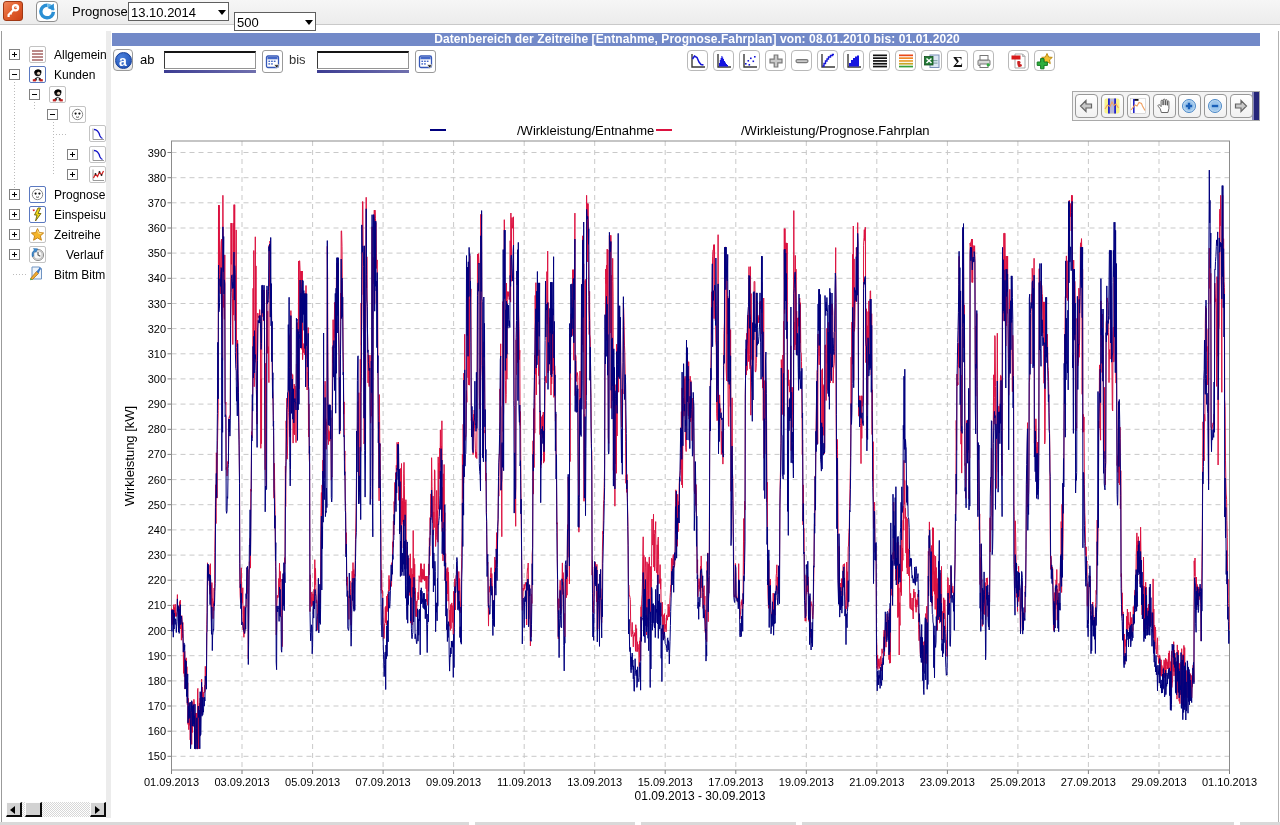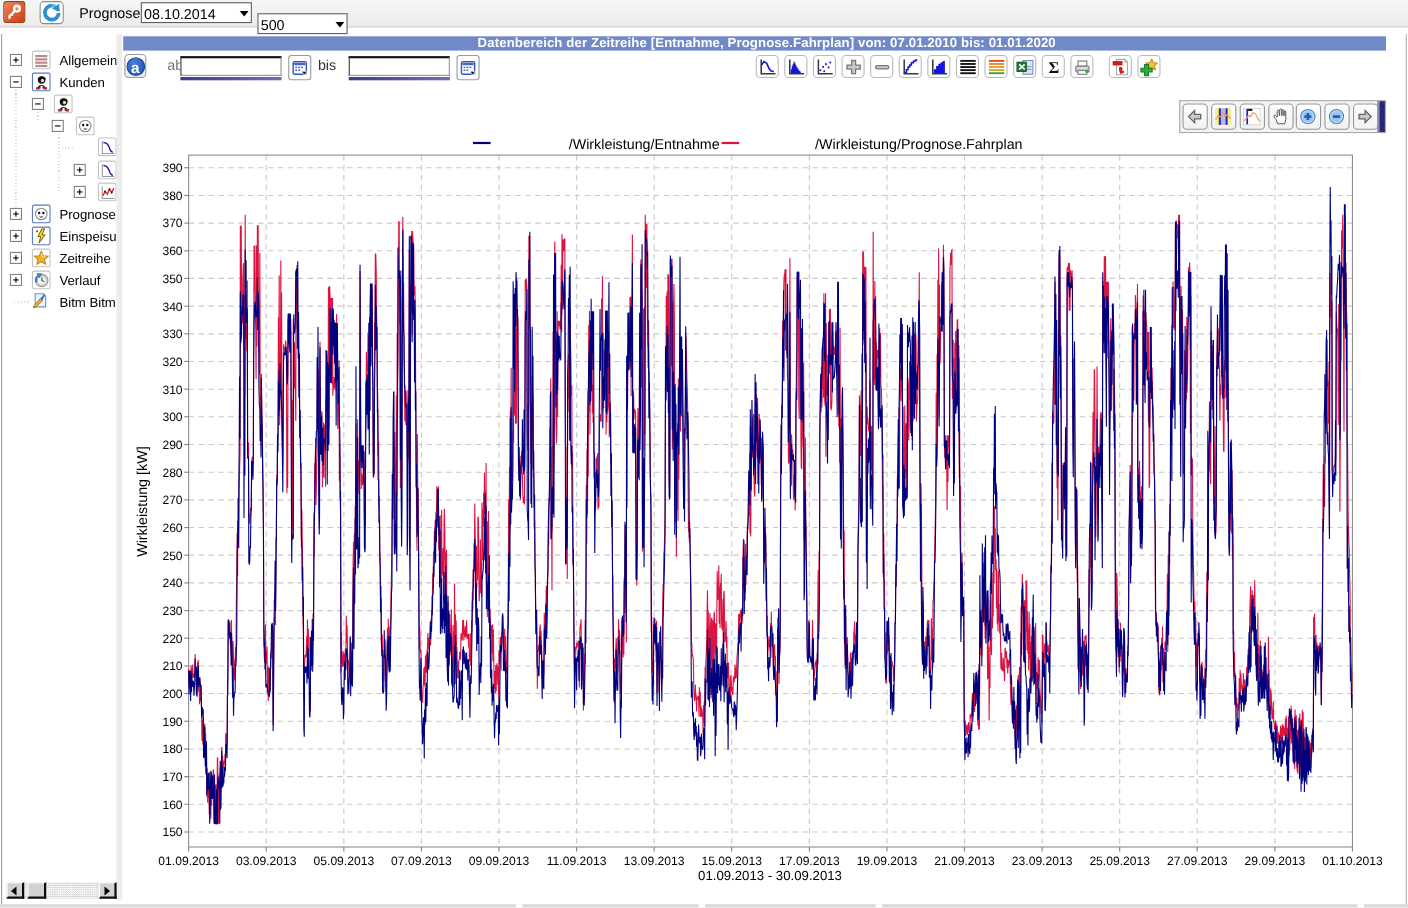--- a/index.html
+++ b/index.html
@@ -33,21 +33,21 @@
 </div>
 <div class="abs" style="left:36px;top:1px;width:22px;height:21px;border-radius:4px;background:#fff;border:1px solid #8d8d8d;box-sizing:border-box">
 <svg width="20" height="19" style="position:absolute;left:0;top:0">
   <path d="M10.2 3.2 A6.3 6.3 0 1 0 16.4 9.8" fill="none" stroke="#2a8fd4" stroke-width="3.4"></path>
   <path d="M10.2 3.2 A6.3 6.3 0 0 1 16.2 8.2" fill="none" stroke="#66b7e8" stroke-width="3.4"></path>
   <path d="M16.9 1.5 L16.9 8.6 L10.4 5.9 Z" fill="#2a8fd4"></path>
 </svg>
 </div>
 <div class="abs" style="left:72px;top:4px;font-size:13px;color:#000">Prognose</div>
 <div class="combo" style="left:128px;top:2px;width:99px;height:17px">
-    <span class="tx">08.10.2014</span>
+    <span class="tx">13.10.2014</span>
   <span class="arr" style="left:89px;top:7px"></span>
   </div>
 <div class="combo" style="left:234px;top:12px;width:80px;height:17px">
     <span class="tx">500</span>
   <span class="arr" style="left:70px;top:7px"></span>
   </div>
 
 <div class="abs" style="left:1px;top:31px;width:1px;height:791px;background:#9b9b9b"></div>
 <div class="abs" style="left:106px;top:31px;width:5px;height:787px;background:#ececec"></div>
 <div class="abs" style="left:1278px;top:31px;width:1px;height:791px;background:#b2b2b2"></div>
@@ -158,21 +158,21 @@
 <div class="ttext" style="left:54px;top:228px">Zeitreihe</div>
 <div class="exp plus" style="left:9px;top:249px"></div>
 <div class="ticon" style="left:29px;top:246px">
       <svg width="15" height="15" style="position:absolute;left:0;top:0">
         <circle cx="8" cy="8" r="5.6" fill="#e8e8e8" stroke="#909090" stroke-width="1"></circle>
         <circle cx="8" cy="8" r="4.1" fill="#f8f8f8" stroke="#b5b5b5" stroke-width="0.8"></circle>
         <path d="M8 5 L8 8 L10.3 9.2" stroke="#555" stroke-width="1.1" fill="none"></path>
         <path d="M2.2 9.5 A6 6 0 0 1 4.4 2.9 L3.4 1.6 L7.6 1.8 L5.9 5.4 L5.2 4.1 A4.6 4.6 0 0 0 3.6 9.2 Z" fill="#3d8fd6" stroke="#1b5c9e" stroke-width="0.5"></path>
       </svg>
     </div>
-<div class="ttext" style="left:54px;top:248px">Verlauf</div>
+<div class="ttext" style="left:66px;top:248px">Verlauf</div>
 <div class="abs" style="left:13px;top:274px;width:13px;height:1px;background:repeating-linear-gradient(90deg,#bbb 0 1px,transparent 1px 3px)"></div>
 <div class="abs" style="left:28px;top:265px;width:17px;height:17px">
       <svg width="17" height="17" style="position:absolute;left:0;top:0">
         <path d="M4 2 L11.5 2 L13.5 4 L13.5 14 L4 14 Z" fill="#eef4fb" stroke="#6f93c2" stroke-width="1"></path>
         <path d="M11.5 2 L11.5 4 L13.5 4 Z" fill="#bcd0e8" stroke="#6f93c2" stroke-width="0.8"></path>
         <path d="M2.5 13.5 L8.5 6.5 L10.5 8.5 L4.5 14.5 Z" fill="#f0a830" stroke="#a06a10" stroke-width="0.7"></path>
         <path d="M8.5 6.5 L11.8 2.6 L12.8 3.6 L10.5 8.5 Z" fill="#3a78c8"></path>
         <path d="M2.5 13.5 L4.5 14.5 L2 15.2 Z" fill="#30a030"></path>
       </svg>
     </div>
@@ -181,26 +181,26 @@
 
 <div class="abs" style="left:6px;top:802px;width:100px;height:15px;background:repeating-conic-gradient(#ffffff 0% 25%, #d7d7d7 0% 50%) 0 0/2px 2px;"></div>
 <div class="sbtn" style="left:6px;top:802px;width:16px;height:15px">
   <span style="position:absolute;left:3px;top:3px;width:0;height:0;border-top:4px solid transparent;border-bottom:4px solid transparent;border-right:5px solid #000"></span>
   </div>
 <div class="sbtn" style="left:25px;top:802px;width:17px;height:15px"></div>
 <div class="sbtn" style="left:90px;top:802px;width:16px;height:15px">
   <span style="position:absolute;left:4px;top:3px;width:0;height:0;border-top:4px solid transparent;border-bottom:4px solid transparent;border-left:5px solid #000"></span>
   </div>
 
-<div class="abs" style="left:112px;top:33px;width:1148px;height:13px;background:#7289c8;color:#fff;font-size:12px;font-weight:bold;text-align:center;line-height:13.5px;letter-spacing:0.1px;padding-left:22px;width:1126px;box-sizing:content-box">Datenbereich der Zeitreihe [Entnahme, Prognose.Fahrplan] von: 07.01.2010 bis: 01.01.2020</div>
+<div class="abs" style="left:112px;top:33px;width:1148px;height:13px;background:#7289c8;color:#fff;font-size:12px;font-weight:bold;text-align:center;line-height:13.5px;letter-spacing:0.1px;padding-left:22px;width:1126px;box-sizing:content-box">Datenbereich der Zeitreihe [Entnahme, Prognose.Fahrplan] von: 08.01.2010 bis: 01.01.2020</div>
 
 <div class="abs" style="left:113px;top:49px;width:20px;height:22px;border:1px solid #9a9a9a;border-radius:4px;background:linear-gradient(#ffffff,#e9e9e9);box-sizing:border-box">
   <span style="position:absolute;left:0.5px;top:1.5px;width:17px;height:17px;border-radius:50%;background:radial-gradient(circle at 35% 30%,#4a80dc,#1a4aae);border:1px solid #143e98;color:#fff;font-size:14px;font-weight:bold;text-align:center;line-height:16px;box-sizing:border-box">a</span>
   </div>
-<div class="abs" style="left:152px;top:52px;font-size:13px;color:#737373">ab</div>
+<div class="abs" style="left:140px;top:52px;font-size:13px;color:#000000">ab</div>
 <div class="abs" style="left:164px;top:51px;width:90px;height:15px;background:#fff;border:1px solid #949494;border-top:2px solid #151515;border-left:1px solid #3a3a3a"></div>
 <div class="abs" style="left:164px;top:70px;width:92px;height:3px;background:linear-gradient(to right,#3c3c92,#7070ae)"></div>
 <div class="abs" style="left:289px;top:52px;font-size:13px;color:#333">bis</div>
 <div class="abs" style="left:317px;top:51px;width:90px;height:15px;background:#fff;border:1px solid #949494;border-top:2px solid #151515;border-left:1px solid #3a3a3a"></div>
 <div class="abs" style="left:317px;top:70px;width:92px;height:3px;background:linear-gradient(to right,#3c3c92,#7070ae)"></div>
 <div class="abs" style="left:262px;top:50px;width:21px;height:23px;background:#fff;border:1px solid #9a9a9a;border-radius:3px;box-sizing:border-box">
     <svg width="18" height="18" style="position:absolute;left:1px;top:2px">
       <rect x="2.5" y="3" width="12" height="11.5" rx="1.5" fill="#fff" stroke="#3558b8" stroke-width="1.3"></rect>
       <rect x="3.4" y="3.9" width="10.2" height="2.4" fill="#4468c8"></rect>
       <g fill="#4468c8">

